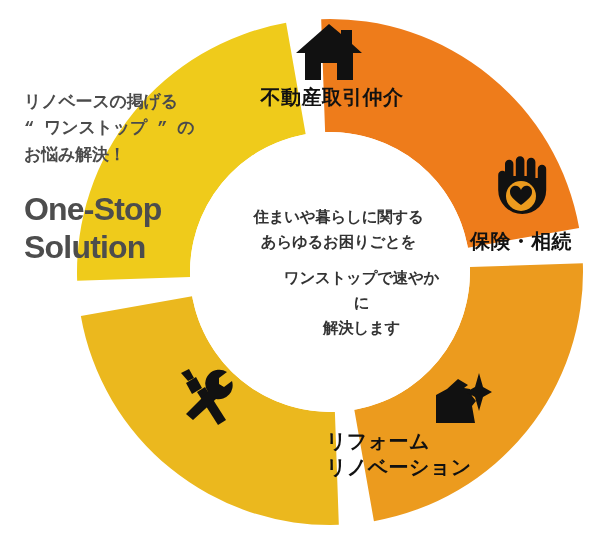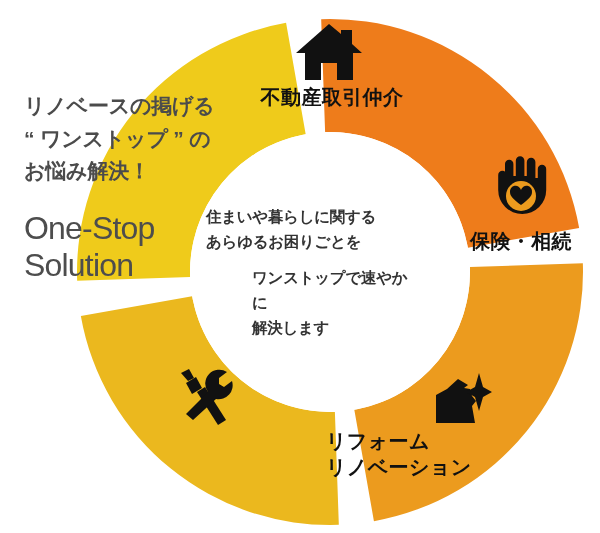--- a/index.html
+++ b/index.html
@@ -11,40 +11,41 @@
     position:relative;
   }
   #stage{position:absolute;left:0;top:0;width:600px;height:533px;}
   svg.donut{position:absolute;left:0;top:0;width:600px;height:533px;}
 
   
   .left-block{
     position:absolute;left:24px;top:90px;width:210px;
   }
   .lead{
-    font-size:21px;
+    font-size:17px;
     line-height:1.55;
     color:#4b4b4b;
     font-weight:700;
     letter-spacing:-0.2px;
     white-space:pre-line;
+    font-family:Liberation Mono, monospace;
   }
   .bigtitle{
     margin-top:22px;
     font-size:32px;
     line-height:1.18;
-    font-weight:400;
+    font-weight:700;
     color:#4d4d4d;
     letter-spacing:-0.8px;
     white-space:pre-line;
   }
 
   
   .center-block{
-    position:absolute;left:206px;top:204px;width:215px;
+    position:absolute;left:231px;top:204px;width:215px;text-align:center;
   }
   .center-p{
     font-size:15.5px;
     line-height:1.62;
     color:#333333;
     font-weight:700;
     letter-spacing:-0.3px;
     white-space:pre-line;
   }
   .center-p + .center-p{margin-top:11px;margin-left:46px;}

